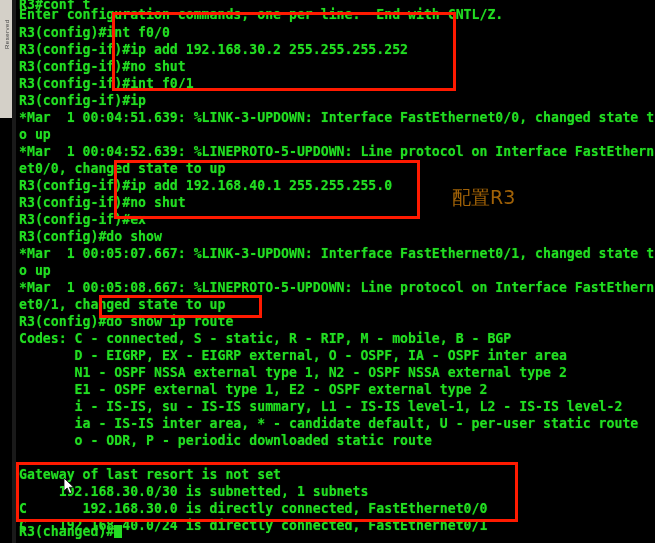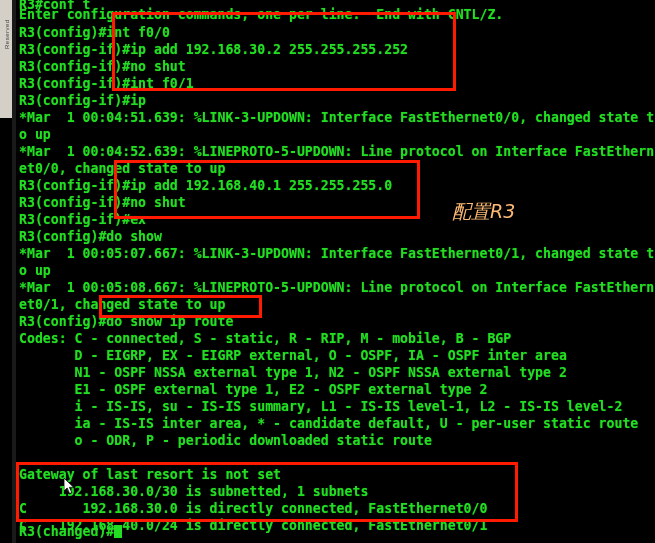--- a/index.html
+++ b/index.html
@@ -169,20 +169,20 @@
     </div>
 
   <div id="annot-boxes">
       <div class="annot-box" style="left: 112px; top: 12px; width: 344px; height: 79px; border-color: rgb(255, 26, 0);"></div>
       <div class="annot-box" style="left: 114px; top: 160px; width: 306px; height: 59px; border-color: rgb(255, 26, 0);"></div>
       <div class="annot-box" style="left: 99px; top: 295px; width: 163px; height: 23px; border-color: rgb(255, 26, 0);"></div>
       <div class="annot-box" style="left: 16px; top: 462px; width: 502px; height: 60px; border-color: rgb(255, 26, 0);"></div>
     </div>
 
   <div id="annot-labels">
-      <div class="annot-label" style="left: 452px; top: 199px; color: #fdba74; font-style: italic;">配置R3</div>
+      <div class="annot-label" style="left: 452px; top: 185px; color: #a16207;">配置R3</div>
     </div>
 
   <svg class="cursor-arrow" id="mouse-pointer" viewBox="0 0 12 18" style="left: 64px; top: 478px;">
     <polygon points="0,0 0,13 3.2,10 5.6,15.6 7.8,14.6 5.4,9.3 9.6,9.3" fill="#ffffff" stroke="#000000" stroke-width="0.8"></polygon>
   </svg>
 
 </div>
 
 </body></html>

